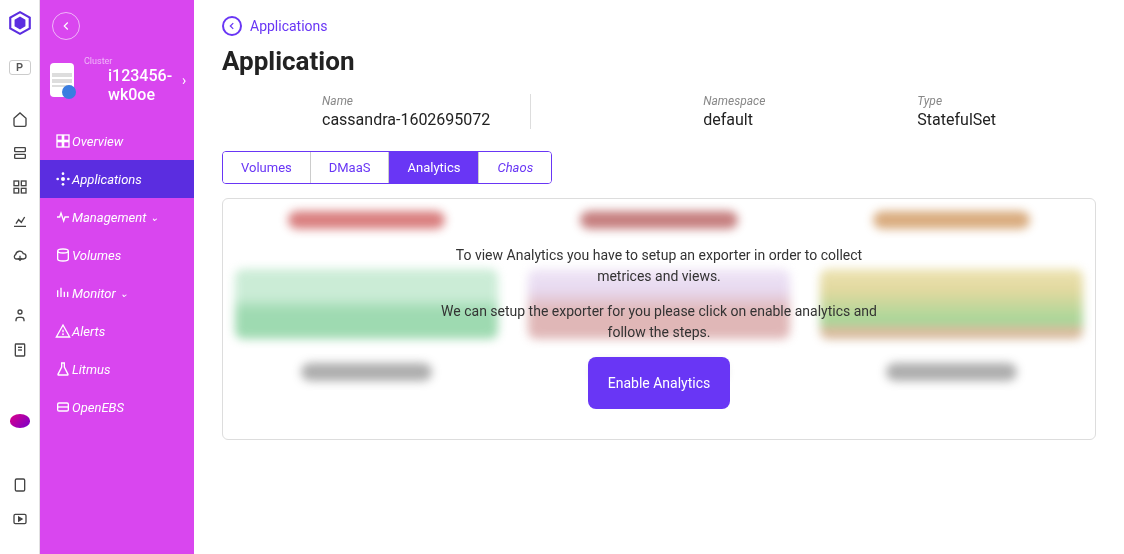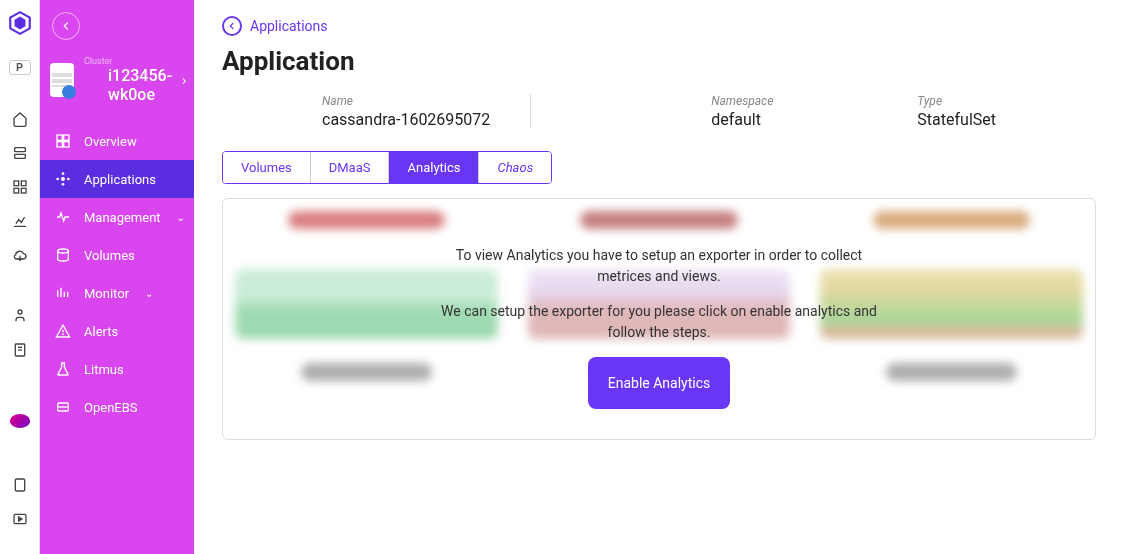--- a/index.html
+++ b/index.html
@@ -14,33 +14,33 @@
     
     
     .sidebar { width: 154px; background: #d946ef; color: #fff; display:flex; flex-direction:column; padding-top:8px; }
     .sb-back { width:28px; height:28px; border:1px solid rgba(255,255,255,0.6); border-radius:50%; display:flex; align-items:center; justify-content:center; margin:4px 0 8px 12px; font-size:16px; }
     .sb-cluster { display:flex; align-items:center; gap:10px; padding:8px 10px; margin-bottom:10px; }
     .sb-cluster-icon { width:34px; height:34px; background:#fff; border-radius:4px; display:flex; align-items:center; justify-content:center; position:relative; }
     .sb-cluster-badge { position:absolute; bottom:-2px; right:-2px; width:14px; height:14px; background:#3a7de0; border-radius:50%; }
     .sb-cluster-label { font-size:9px; color:rgba(255,255,255,0.6); }
     .sb-cluster-name { font-size:16px; font-weight:500;margin-left:24px; }
     .sb-cluster-chev { margin-left:auto; font-size:14px; }
-    .sb-item { display:flex; align-items:center; gap:12px; padding:10px 14px; font-size:13px; cursor:pointer; }
+    .sb-item { display:flex; align-items:center; padding:10px 14px; font-size:13px; cursor:pointer;font-style:italic; }
     .sb-item.active { background:#5b2de0; }
     .sb-icon { width:18px; height:18px; display:flex; align-items:center; justify-content:center; flex-shrink:0; }
     .sb-chev { margin-left:4px; font-size:10px; }
     
     
     .main { flex:1; padding:16px 28px; overflow:auto; }
     .crumb { display:flex; align-items:center; gap:8px; margin-bottom:10px; }
     .crumb-back { width:20px; height:20px; border:2px solid #6936f5; border-radius:50%; display:flex; align-items:center; justify-content:center; color:#6936f5; font-size:12px; font-weight:bold; }
     .crumb-text { color:#6936f5; font-size:14px; }
     h1 { font-size:26px; font-weight:700; color:#222; margin-bottom:18px; }
     
-    .meta { display:flex; gap:4px; margin-bottom:22px; padding-left:100px; }
+    .meta { display:flex; gap:12px; margin-bottom:22px; padding-left:100px; }
     .meta-col { padding:0 40px; border-right:1px solid #ddd; }
     .meta-col:first-child { padding-left:0; }
     .meta-col:last-child { border-right:none; }
     .meta-label { font-size:12px; color:#888; font-style:italic; margin-bottom:2px; }
     .meta-val { font-size:16px; color:#222; }
     
     .tabs { display:flex; border:1px solid #6936f5; border-radius:4px; width:fit-content; margin-bottom:14px; overflow:hidden; }
     .tab { padding:8px 18px; font-size:13px; color:#6936f5; border-right:1px solid #ccc; cursor:pointer; background:#fff; }
     .tab:last-child { border-right:none;font-style:italic; }
     .tab.active { background:#6936f5; color:#fff; }

